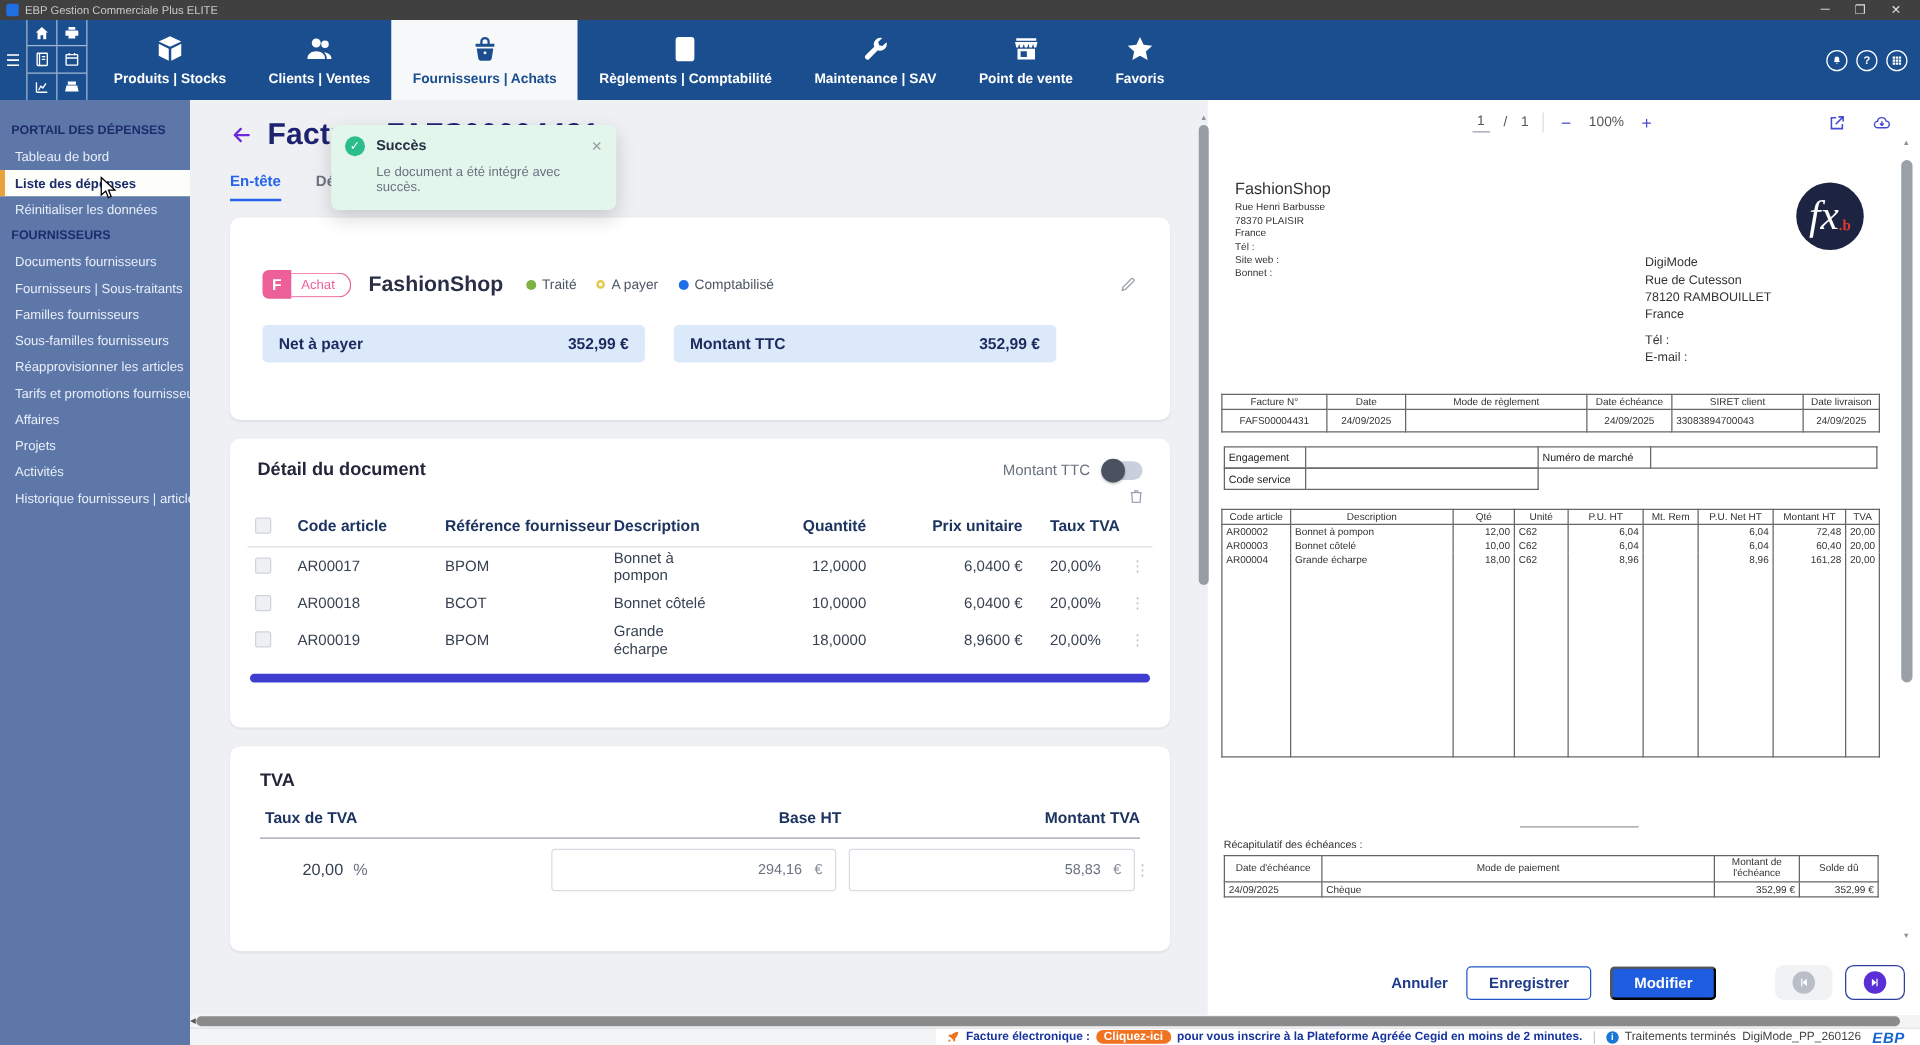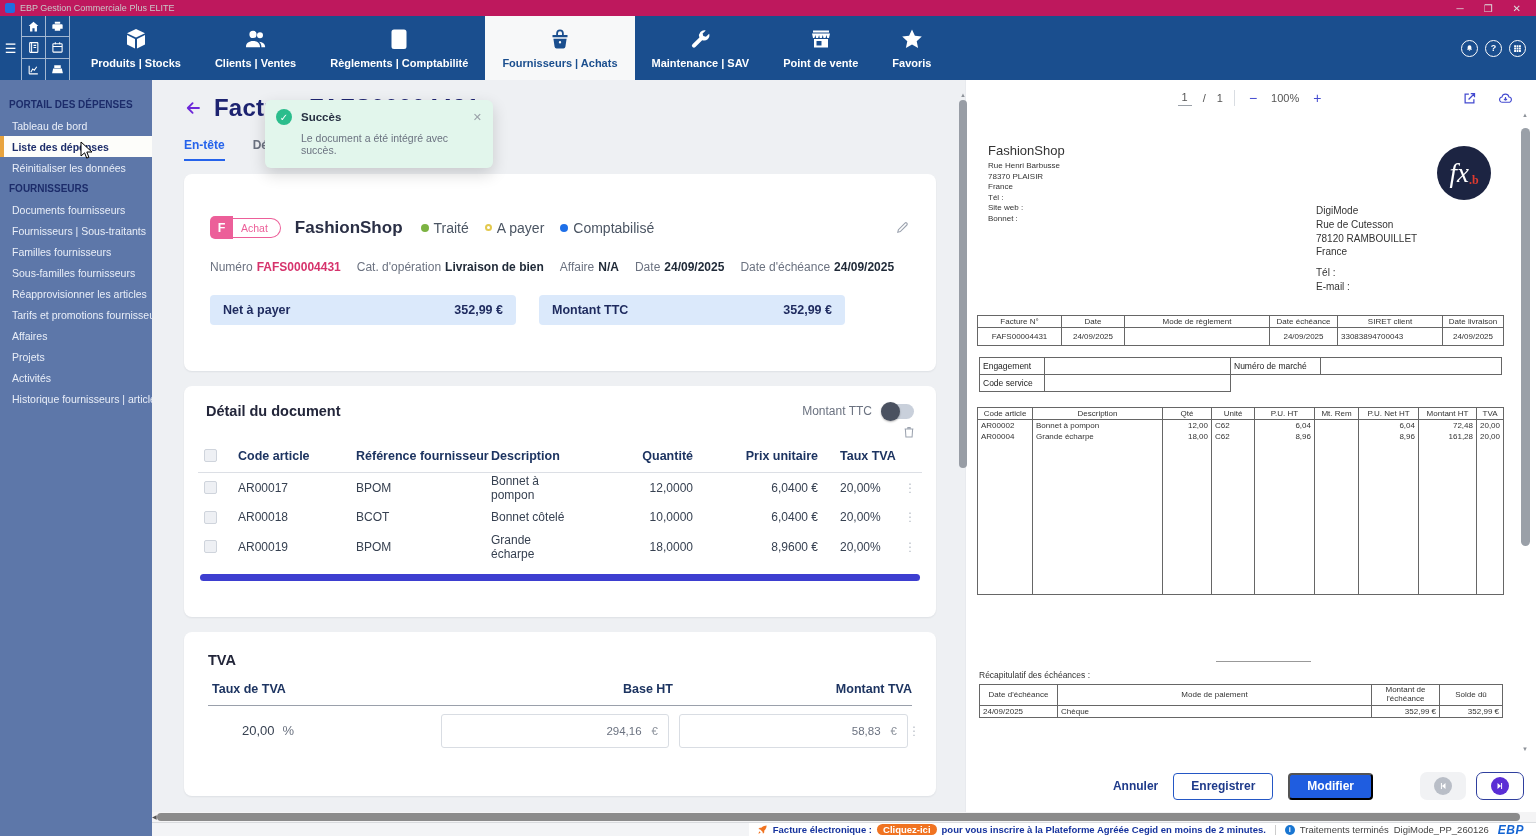--- a/index.html
+++ b/index.html
@@ -2,21 +2,21 @@
 <html><head>
 <meta charset="utf-8">
 <style>
   *{margin:0;padding:0;box-sizing:border-box}
   html,body{width:1536px;height:836px;overflow:hidden}
   body{font-family:"Liberation Sans",sans-serif;background:#eef0f3;color:#333}
   .app{position:relative;width:1536px;height:836px;display:flex;flex-direction:column}
   svg{display:block}
 
   
-  .titlebar{height:16px;background:#be185d;color:#c9c9c9;display:flex;align-items:center;gap:5px;padding:0 5px;font-size:9px;flex-shrink:0}
+  .titlebar{height:16px;background:#404040;color:#c9c9c9;display:flex;align-items:center;gap:5px;padding:0 5px;font-size:9px;flex-shrink:0}
   .app-logo{width:10px;height:10px;background:#1f6fe0;border-radius:2px;flex-shrink:0}
   .win-controls{margin-left:auto;display:flex;gap:20px;padding-right:10px;color:#ddd;font-size:10px}
   .win-controls span{cursor:default}
 
   
   .topnav{height:64px;background:#1a4e8e;display:flex;align-items:stretch;color:#fff;flex-shrink:0;position:relative}
   .burger{width:21px;display:flex;align-items:center;justify-content:center;font-size:13px;color:#fff}
   .icon-grid{display:grid;grid-template-columns:24px 24px;grid-template-rows:1fr 1fr 1fr;border-left:1px solid rgba(255,255,255,.6)}
   .icon-grid .cell{border-right:1px solid rgba(255,255,255,.6);border-bottom:1px solid rgba(255,255,255,.6);display:flex;align-items:center;justify-content:center}
   .icon-grid .cell:nth-child(5),.icon-grid .cell:nth-child(6){border-bottom:none}
@@ -49,21 +49,21 @@
 
   
   .card{width:752px;background:#fff;border-radius:8px;box-shadow:0 1px 2px rgba(16,24,40,.07)}
   .card-title{font-size:14.5px;font-weight:bold;color:#23263a}
   .card1{margin-top:13px;padding:21px 26px 46px 26px}
   .supplier-row{display:flex;align-items:center;margin-top:21px}
   .badge-group{display:flex;align-items:center}
   .f-badge{width:23px;height:23px;background:#ec5f99;color:#fff;border-radius:5px 0 0 5px;display:flex;align-items:center;justify-content:center;font-size:12.5px;font-weight:bold}
   .achat-pill{border:1px solid #ec5f99;border-left:none;color:#ec5f99;font-size:10.5px;padding:3px 12px 3px 8px;border-radius:0 12px 12px 0}
   .supplier-name{font-size:17px;font-weight:bold;color:#2a2f45;margin-left:14px}
-  .statuses{display:flex;align-items:center;gap:16px;margin-left:18px;font-size:14px;color:#4b5563}
+  .statuses{display:flex;align-items:center;gap:16px;margin-left:18px;font-size:11px;color:#4b5563}
   .status{display:flex;align-items:center;gap:5px}
   .dot{width:8px;height:8px;border-radius:50%}
   .dot.green{background:#7cb342}
   .dot.yellow{background:transparent;border:2px solid #e3c94e;width:7px;height:7px}
   .dot.blue{background:#1e6fe8}
   .pencil{margin-left:auto;color:#9ca3af}
   .meta-row{display:flex;gap:16px;margin-top:21px;font-size:12px;color:#6b7280;white-space:nowrap}
   .meta i{font-style:normal;margin-right:4px}
   .meta b{color:#1f2937;font-weight:600}
   .meta b.pink{color:#d6336c}
@@ -107,21 +107,21 @@
   .pdf-toolbar{height:36px;display:flex;align-items:center;justify-content:center;gap:11px;font-size:11px;color:#555;position:relative;flex-shrink:0}
   .pager-num{border-bottom:1px solid #9aa0a8;padding:0 4px 2px 4px}
   .tool-sep{width:1px;height:16px;background:#d9dde2}
   .zbtn{color:#444bd0;font-size:14px;cursor:pointer;padding:0 3px}
   .pdf-tool-icons{position:absolute;right:22px;display:flex;gap:20px;color:#444bd0}
   .pdf-body{flex:1;position:relative;min-height:0}
   .pdf-page{position:absolute;left:10px;top:0;width:527px;height:100%;color:#222}
   .addr-name{font-size:13px;color:#333}
   .addr-small{font-size:8px;line-height:1.32;color:#333;margin-top:3px}
   .logo-circle{position:absolute;right:12px;top:30px;width:54px;height:54px;border-radius:50%;background:#1c2442;color:#fff;display:flex;align-items:center;justify-content:center;font-family:"Liberation Serif",serif}
-  .logo-main{font-size:27px;font-style:italic}
+  .logo-main{font-size:33px;font-style:italic}
   .logo-sub{color:#e03a2f;font-size:12px;font-weight:bold;margin-top:14px}
   .client-block{position:absolute;left:340px;top:88px;font-size:10px;line-height:1.38;color:#333}
   .client-block .gap{height:7px}
   table.pdft{border-collapse:collapse;font-size:8px;color:#333;table-layout:fixed}
   table.pdft th,table.pdft td{border:1px solid #666;padding:1px 3px;overflow:hidden;white-space:nowrap}
   table.pdft th{font-weight:normal;text-align:center}
   .pos{position:absolute}
   .cell-r{text-align:right}
   .recap-label{position:absolute;font-size:8.5px;color:#333}
   .mini-line{position:absolute;border-top:1px solid #999}
@@ -220,40 +220,40 @@
             <path d="M12 2 3 6.2l9 4.2 9-4.2zM3 8v9.5l8 4V12zm18 0-8 4v9.5l8-4z"></path>
           </svg>
         <span>Produits | Stocks</span>
       </div>
       <div class="nav-item">
         <svg viewBox="0 0 24 24">
             <path d="M9 11a3.6 3.6 0 1 0 0-7.2A3.6 3.6 0 0 0 9 11zm7 .3a3 3 0 1 0 0-6 3 3 0 0 0 0 6zM2 19.5c0-3.4 3.1-5.6 7-5.6s7 2.2 7 5.6v.7H2zm15.4.7v-.7c0-2-.9-3.6-2.3-4.8 3.4.3 6 2.3 6 4.8v.7z"></path>
           </svg>
         <span>Clients | Ventes</span>
       </div>
+      <div class="nav-item active">
+        <svg viewBox="0 0 24 24">
+            <path d="M12 2.5A3.8 3.8 0 0 0 8.2 6.3V8H4.5v2.3h15V8h-3.7V6.3A3.8 3.8 0 0 0 12 2.5zM10 8V6.3a2 2 0 1 1 4 0V8zm-4.6 3.8 1.2 8a2 2 0 0 0 2 1.7h6.8a2 2 0 0 0 2-1.7l1.2-8zM12 14a1.2 1.2 0 1 1 0 2.4A1.2 1.2 0 0 1 12 14z"></path>
+          </svg>
+        <span>Fournisseurs | Achats</span>
+      </div>
       <div class="nav-item">
         <svg viewBox="0 0 24 24" fill="none" stroke="currentColor" stroke-width="2">
             <rect x="5.5" y="3.5" width="13" height="17.5" rx="1.5"></rect>
             <rect x="8.5" y="6.5" width="7" height="3" fill="currentColor" stroke="none"></rect>
             <g fill="currentColor" stroke="none">
               <circle cx="9.3" cy="13" r="1.1"></circle>
               <circle cx="12" cy="13" r="1.1"></circle>
               <circle cx="14.7" cy="13" r="1.1"></circle>
               <circle cx="9.3" cy="16.5" r="1.1"></circle>
               <circle cx="12" cy="16.5" r="1.1"></circle>
               <circle cx="14.7" cy="16.5" r="1.1"></circle>
             </g>
           </svg>
         <span>Règlements | Comptabilité</span>
-      </div>
-      <div class="nav-item active">
-        <svg viewBox="0 0 24 24">
-            <path d="M12 2.5A3.8 3.8 0 0 0 8.2 6.3V8H4.5v2.3h15V8h-3.7V6.3A3.8 3.8 0 0 0 12 2.5zM10 8V6.3a2 2 0 1 1 4 0V8zm-4.6 3.8 1.2 8a2 2 0 0 0 2 1.7h6.8a2 2 0 0 0 2-1.7l1.2-8zM12 14a1.2 1.2 0 1 1 0 2.4A1.2 1.2 0 0 1 12 14z"></path>
-          </svg>
-        <span>Fournisseurs | Achats</span>
       </div>
       <div class="nav-item">
         <svg viewBox="0 0 24 24">
             <path d="M21.2 6.8a5.3 5.3 0 0 1-7 6.4l-6.8 6.9a2 2 0 0 1-2.9-2.9l6.9-6.8a5.3 5.3 0 0 1 6.4-7l-3.2 3.2.7 2.5 2.6.7z"></path>
           </svg>
         <span>Maintenance | SAV</span>
       </div>
       <div class="nav-item">
         <svg viewBox="0 0 24 24">
             <path d="M4 3.5h16v2H4zm-1 3h18l-1 4.5h-1.8l-.7-3-1 3h-2l-.7-3-1 3h-2l-.7-3-1 3h-2l-.7-3-1 3H4zM5 12h14v8.5H5zm2.5 2v4.5h5V14z"></path>
@@ -338,27 +338,20 @@
                 <span class="status">
                     <span class="dot blue"></span>
                     <span>Comptabilisé</span>
                   </span>
               </div>
               <span class="pencil">
                   <svg width="15" height="15" viewBox="0 0 24 24" fill="none" stroke="currentColor" stroke-width="1.8">
                     <path d="m4.5 19.5 1-4L16 5a2 2 0 0 1 2.8 0l.2.2A2 2 0 0 1 19 8L8.5 18.5z"></path>
                   </svg>
                 </span>
-            </div>
-            <div class="meta-row">
-              <span class="meta"><i>Numéro</i><b class="pink">FAFS00004431</b></span>
-              <span class="meta"><i>Cat. d'opération</i><b>Livraison de bien</b></span>
-              <span class="meta"><i>Affaire</i><b>N/A</b></span>
-              <span class="meta"><i>Date</i><b>24/09/2025</b></span>
-              <span class="meta"><i>Date d'échéance</i><b>24/09/2025</b></span>
             </div>
             <div class="totals-row">
               <div class="total-box">
                 <span>Net à payer</span>
                 <span>352,99 €</span>
               </div>
               <div class="total-box">
                 <span>Montant TTC</span>
                 <span>352,99 €</span>
               </div>
@@ -576,20 +569,31 @@
                       <td style="border-bottom:none">Bonnet à pompon</td>
                       <td style="border-bottom:none" class="cell-r">12,00</td>
                       <td style="border-bottom:none">C62</td>
                       <td style="border-bottom:none" class="cell-r">6,04</td>
                       <td style="border-bottom:none"></td>
                       <td style="border-bottom:none" class="cell-r">6,04</td>
                       <td style="border-bottom:none" class="cell-r">72,48</td>
                       <td style="border-bottom:none" class="cell-r">20,00</td>
                 </tr>
                 <tr>
+                  <td style="border-top:none;border-bottom:none">AR00003</td>
+                      <td style="border-top:none;border-bottom:none">Bonnet côtelé</td>
+                      <td style="border-top:none;border-bottom:none" class="cell-r">10,00</td>
+                      <td style="border-top:none;border-bottom:none">C62</td>
+                      <td style="border-top:none;border-bottom:none" class="cell-r">6,04</td>
+                      <td style="border-top:none;border-bottom:none"></td>
+                      <td style="border-top:none;border-bottom:none" class="cell-r">6,04</td>
+                      <td style="border-top:none;border-bottom:none" class="cell-r">60,40</td>
+                      <td style="border-top:none;border-bottom:none" class="cell-r">20,00</td>
+                </tr>
+                <tr>
                   <td style="border-top:none;border-bottom:none">AR00004</td>
                       <td style="border-top:none;border-bottom:none">Grande écharpe</td>
                       <td style="border-top:none;border-bottom:none" class="cell-r">18,00</td>
                       <td style="border-top:none;border-bottom:none">C62</td>
                       <td style="border-top:none;border-bottom:none" class="cell-r">8,96</td>
                       <td style="border-top:none;border-bottom:none"></td>
                       <td style="border-top:none;border-bottom:none" class="cell-r">8,96</td>
                       <td style="border-top:none;border-bottom:none" class="cell-r">161,28</td>
                       <td style="border-top:none;border-bottom:none" class="cell-r">20,00</td>
                 </tr>

